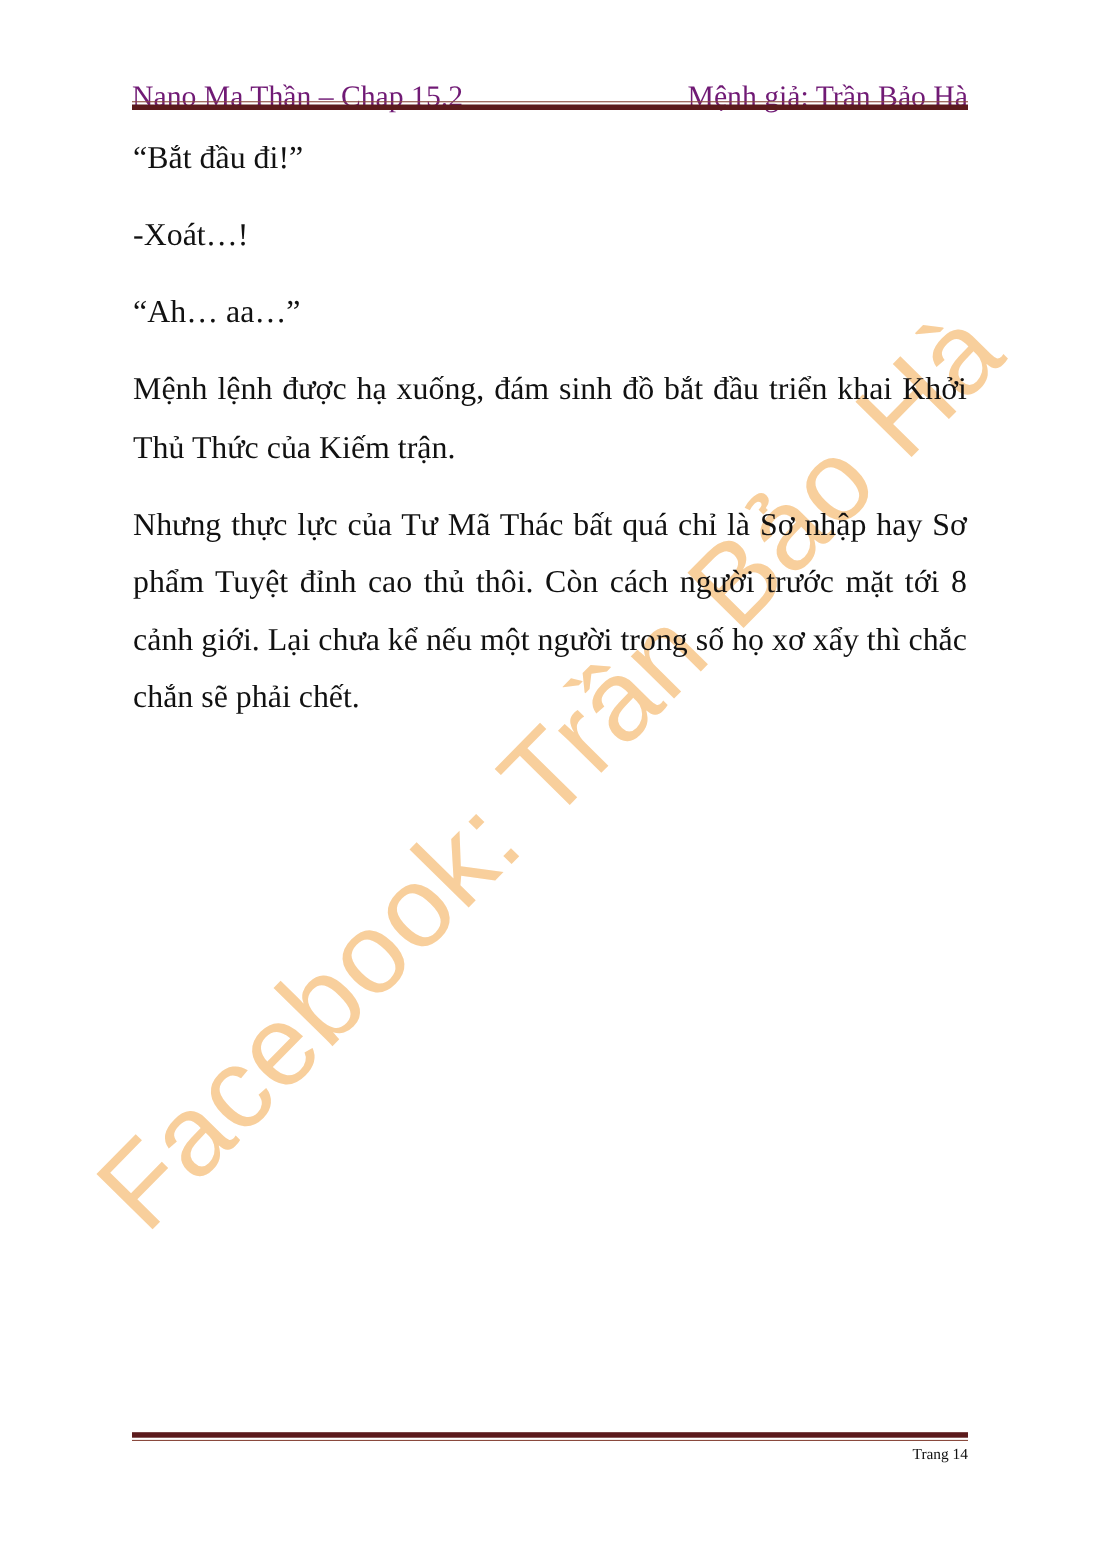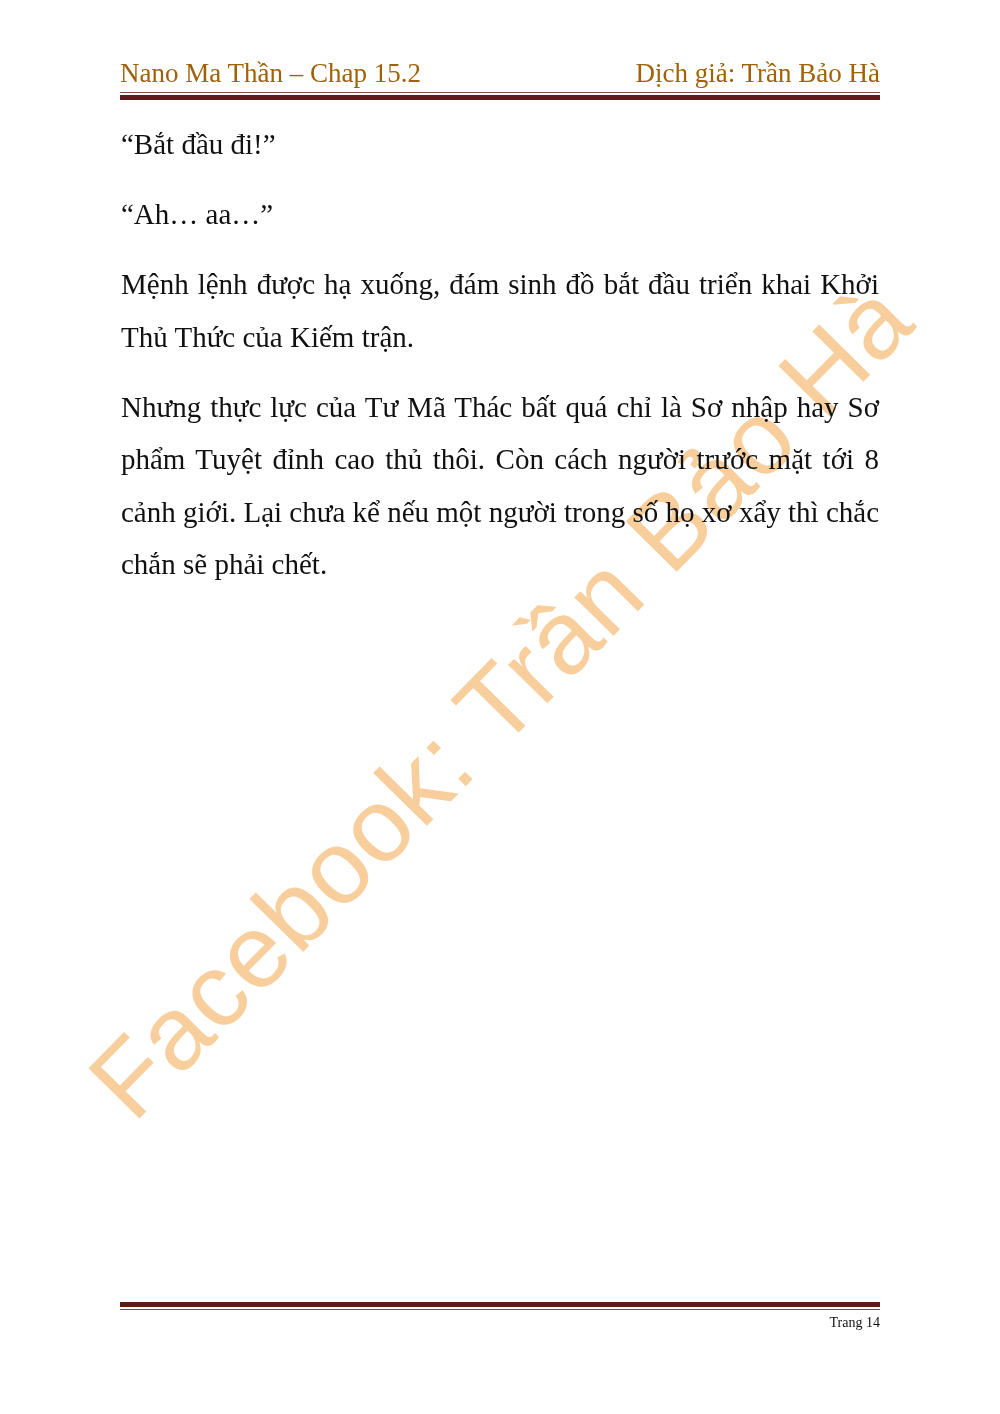--- a/index.html
+++ b/index.html
@@ -11,29 +11,29 @@
       width: 1000px;
       height: 1414px;
       position: relative;
       overflow: hidden;
       font-family: "Liberation Serif", "DejaVu Serif", serif;
       color: #111111;
     }
     .header {
       position: absolute;
       left: 120px;
-      top: 58px;
+      top: 72px;
       width: 760px;
       height: 30px;
       display: flex;
       justify-content: space-between;
       align-items: flex-end;
       font-size: 27px;
       line-height: 30px;
-      color: #a16207;
+      color: #701a75;
     }
     .rule-thin {
       position: absolute;
       left: 120px;
       width: 760px;
       height: 1px;
       background: #8a4a3e;
     }
     .rule-thick {
       position: absolute;
@@ -82,29 +82,30 @@
       z-index: 1;
       letter-spacing: 1px;
       pointer-events: none;
     }
   </style>
 </head>
 <body>
 
 <div class="header">
   <span>Nano Ma Thần – Chap 15.2</span>
-  <span>Dịch giả: Trần Bảo Hà</span>
+  <span>Mệnh giả: Trần Bảo Hà</span>
 </div>
 <div class="rule-thin" style="top:92px;"></div>
 <div class="rule-thick" style="top:95px;"></div>
 
 <div class="watermark">Facebook: Trần Bảo Hà</div>
 
 <div class="page-body">
   <p class="para single">“Bắt đầu đi!”</p>
+  <p class="para single">-Xoát…!</p>
   <p class="para single">“Ah… aa…”</p>
   <p class="para">Mệnh lệnh được hạ xuống, đám sinh đồ bắt đầu triển khai Khởi Thủ Thức của Kiếm trận.</p>
   <p class="para">Nhưng thực lực của Tư Mã Thác bất quá chỉ là Sơ nhập hay Sơ phẩm Tuyệt đỉnh cao thủ thôi. Còn cách người trước mặt tới 8 cảnh giới. Lại chưa kể nếu một người trong số họ xơ xẩy thì chắc chắn sẽ phải chết.</p>
 </div>
 
 <div class="rule-thick" style="top:1302px;"></div>
 <div class="rule-thin" style="top:1309px;"></div>
 <div class="footer-page">Trang 14</div>
 
 </body></html>

